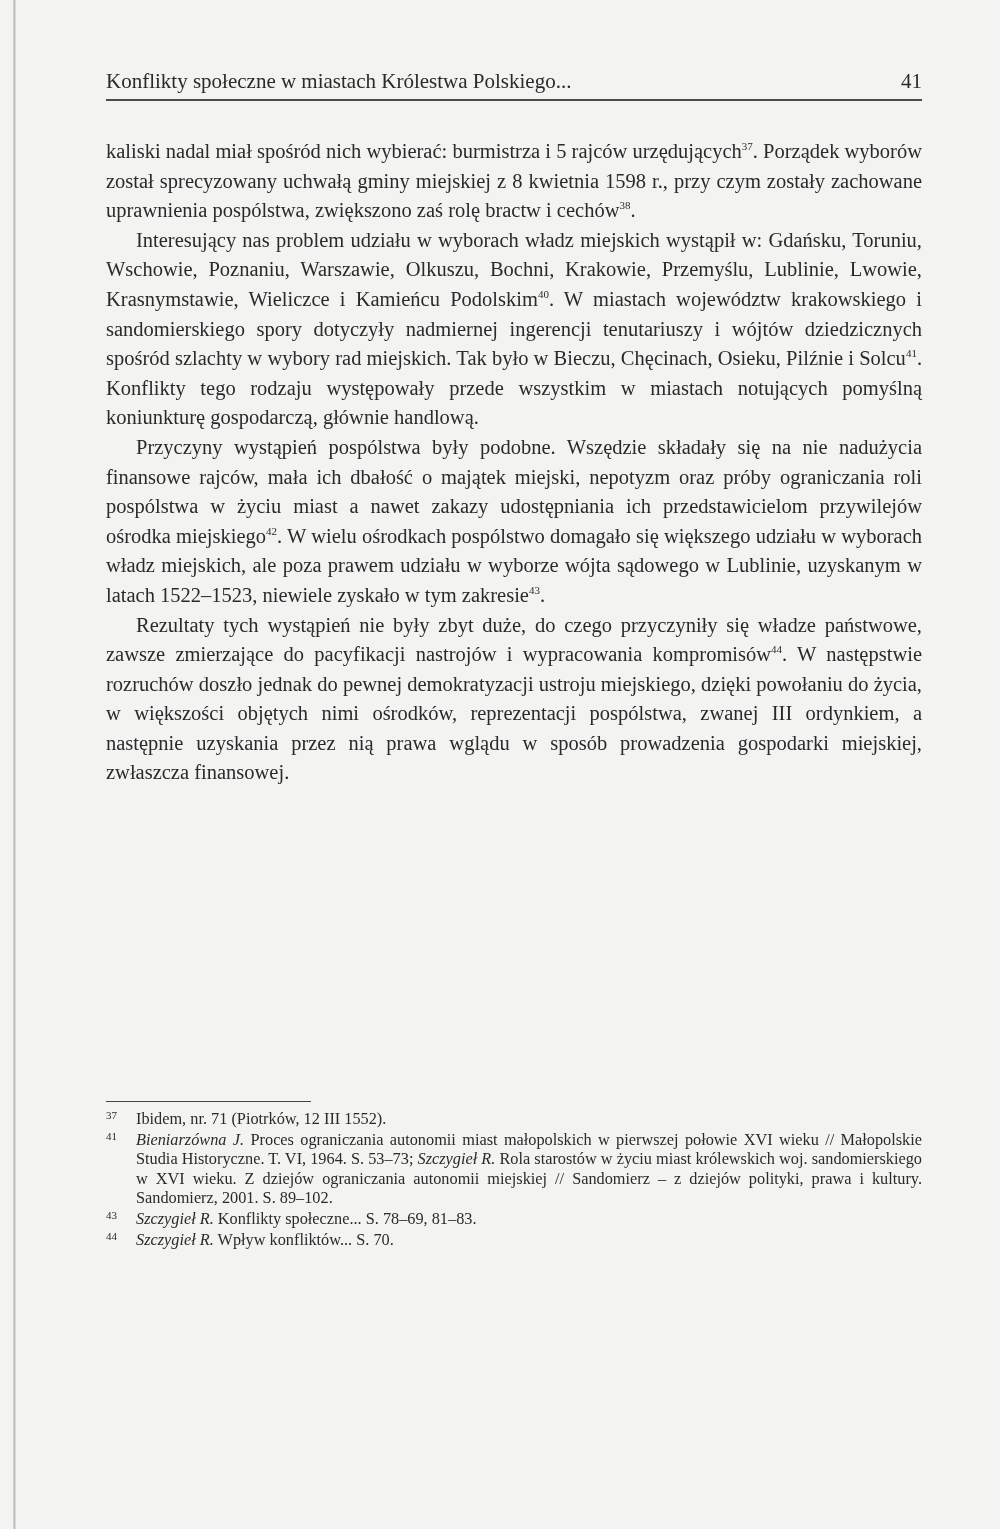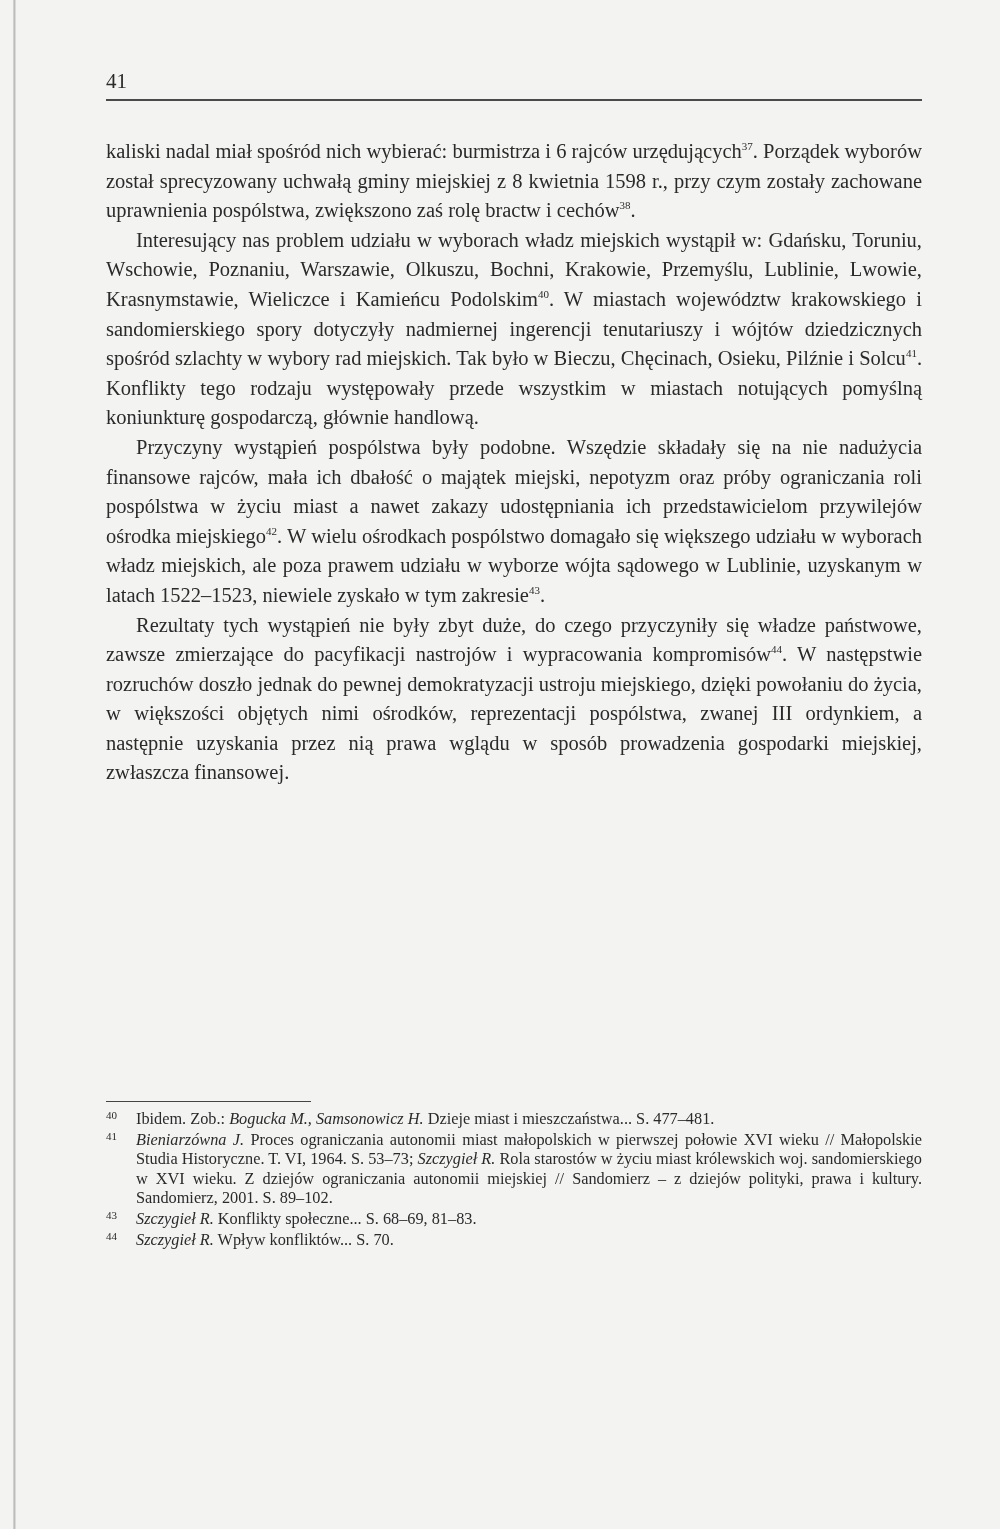--- a/index.html
+++ b/index.html
@@ -44,31 +44,32 @@
     .fn .num { display: inline-block; width: 30px; text-indent: 0; }
     .fn .num sup { font-size: 11px; vertical-align: 5px; }
     .fn .it { font-style: italic; }
   </style>
 </head>
 <body>
 
 <div class="page-edge"></div>
 
 <div class="header">
+  <span>Konflikty społeczne w miastach Królestwa Polskiego...</span>
   <span>41</span>
 </div>
 <div class="header-rule"></div>
 
 <div class="body-text">
-  <p><span>kaliski nadal miał spośród nich wybierać: burmistrza i 6 rajców urzędujących</span><sup>37</sup><span>. Porządek wyborów został sprecyzowany uchwałą gminy miejskiej z 8 kwietnia 1598 r., przy czym zostały zachowane uprawnienia pospólstwa, zwiększono zaś rolę bractw i cechów</span><sup>38</sup><span>.</span></p>
+  <p><span>kaliski nadal miał spośród nich wybierać: burmistrza i 5 rajców urzędujących</span><sup>37</sup><span>. Porządek wyborów został sprecyzowany uchwałą gminy miejskiej z 8 kwietnia 1598 r., przy czym zostały zachowane uprawnienia pospólstwa, zwiększono zaś rolę bractw i cechów</span><sup>38</sup><span>.</span></p>
   <p class="indent"><span>Interesujący nas problem udziału w wyborach władz miejskich wystąpił w: Gdańsku, Toruniu, Wschowie, Poznaniu, Warszawie, Olkuszu, Bochni, Krakowie, Przemyślu, Lublinie, Lwowie, Krasnymstawie, Wieliczce i Kamieńcu Podolskim</span><sup>40</sup><span>. W miastach województw krakowskiego i sandomierskiego spory dotyczyły nadmiernej ingerencji tenutariuszy i wójtów dziedzicznych spośród szlachty w wybory rad miejskich. Tak było w Bieczu, Chęcinach, Osieku, Pilźnie i Solcu</span><sup>41</sup><span>. Konflikty tego rodzaju występowały przede wszystkim w miastach notujących pomyślną koniunkturę gospodarczą, głównie handlową.</span></p>
   <p class="indent"><span>Przyczyny wystąpień pospólstwa były podobne. Wszędzie składały się na nie nadużycia finansowe rajców, mała ich dbałość o majątek miejski, nepotyzm oraz próby ograniczania roli pospólstwa w życiu miast a nawet zakazy udostępniania ich przedstawicielom przywilejów ośrodka miejskiego</span><sup>42</sup><span>. W wielu ośrodkach pospólstwo domagało się większego udziału w wyborach władz miejskich, ale poza prawem udziału w wyborze wójta sądowego w Lublinie, uzyskanym w latach 1522–1523, niewiele zyskało w tym zakresie</span><sup>43</sup><span>.</span></p>
   <p class="indent"><span>Rezultaty tych wystąpień nie były zbyt duże, do czego przyczyniły się władze państwowe, zawsze zmierzające do pacyfikacji nastrojów i wypracowania kompromisów</span><sup>44</sup><span>. W następstwie rozruchów doszło jednak do pewnej demokratyzacji ustroju miejskiego, dzięki powołaniu do życia, w większości objętych nimi ośrodków, reprezentacji pospólstwa, zwanej III ordynkiem, a następnie uzyskania przez nią prawa wglądu w sposób prowadzenia gospodarki miejskiej, zwłaszcza finansowej.</span></p>
 </div>
 
 <div class="fn-rule"></div>
 
 <div class="footnotes" id="footnotes">
-    <p class="fn"><span class="num"><sup>40</sup></span><span>Ibidem. Zob.: </span><span class="it">Bogucka M., Samsonowicz H.</span><span> Dzieje miast i mieszczaństwa... S. 477–481.</span></p>
+    <p class="fn"><span class="num"><sup>37</sup></span><span>Ibidem, nr. 71 (Piotrków, 12 III 1552).</span></p>
     <p class="fn"><span class="num"><sup>41</sup></span><span class="it">Bieniarzówna J.</span><span> Proces ograniczania autonomii miast małopolskich w pierwszej połowie XVI wieku // Małopolskie Studia Historyczne. T. VI, 1964. S. 53–73; </span><span class="it">Szczygieł R.</span><span> Rola starostów w życiu miast królewskich woj. sandomierskiego w XVI wieku. Z dziejów ograniczania autonomii miejskiej // Sandomierz – z dziejów polityki, prawa i kultury. Sandomierz, 2001. S. 89–102.</span></p>
-    <p class="fn"><span class="num"><sup>43</sup></span><span class="it">Szczygieł R.</span><span> Konflikty społeczne... S. 68–69, 81–83.</span></p>
+    <p class="fn"><span class="num"><sup>43</sup></span><span class="it">Szczygieł R.</span><span> Konflikty społeczne... S. 78–69, 81–83.</span></p>
     <p class="fn"><span class="num"><sup>44</sup></span><span class="it">Szczygieł R.</span><span> Wpływ konfliktów... S. 70.</span></p>
   </div>
 
 </body></html>

